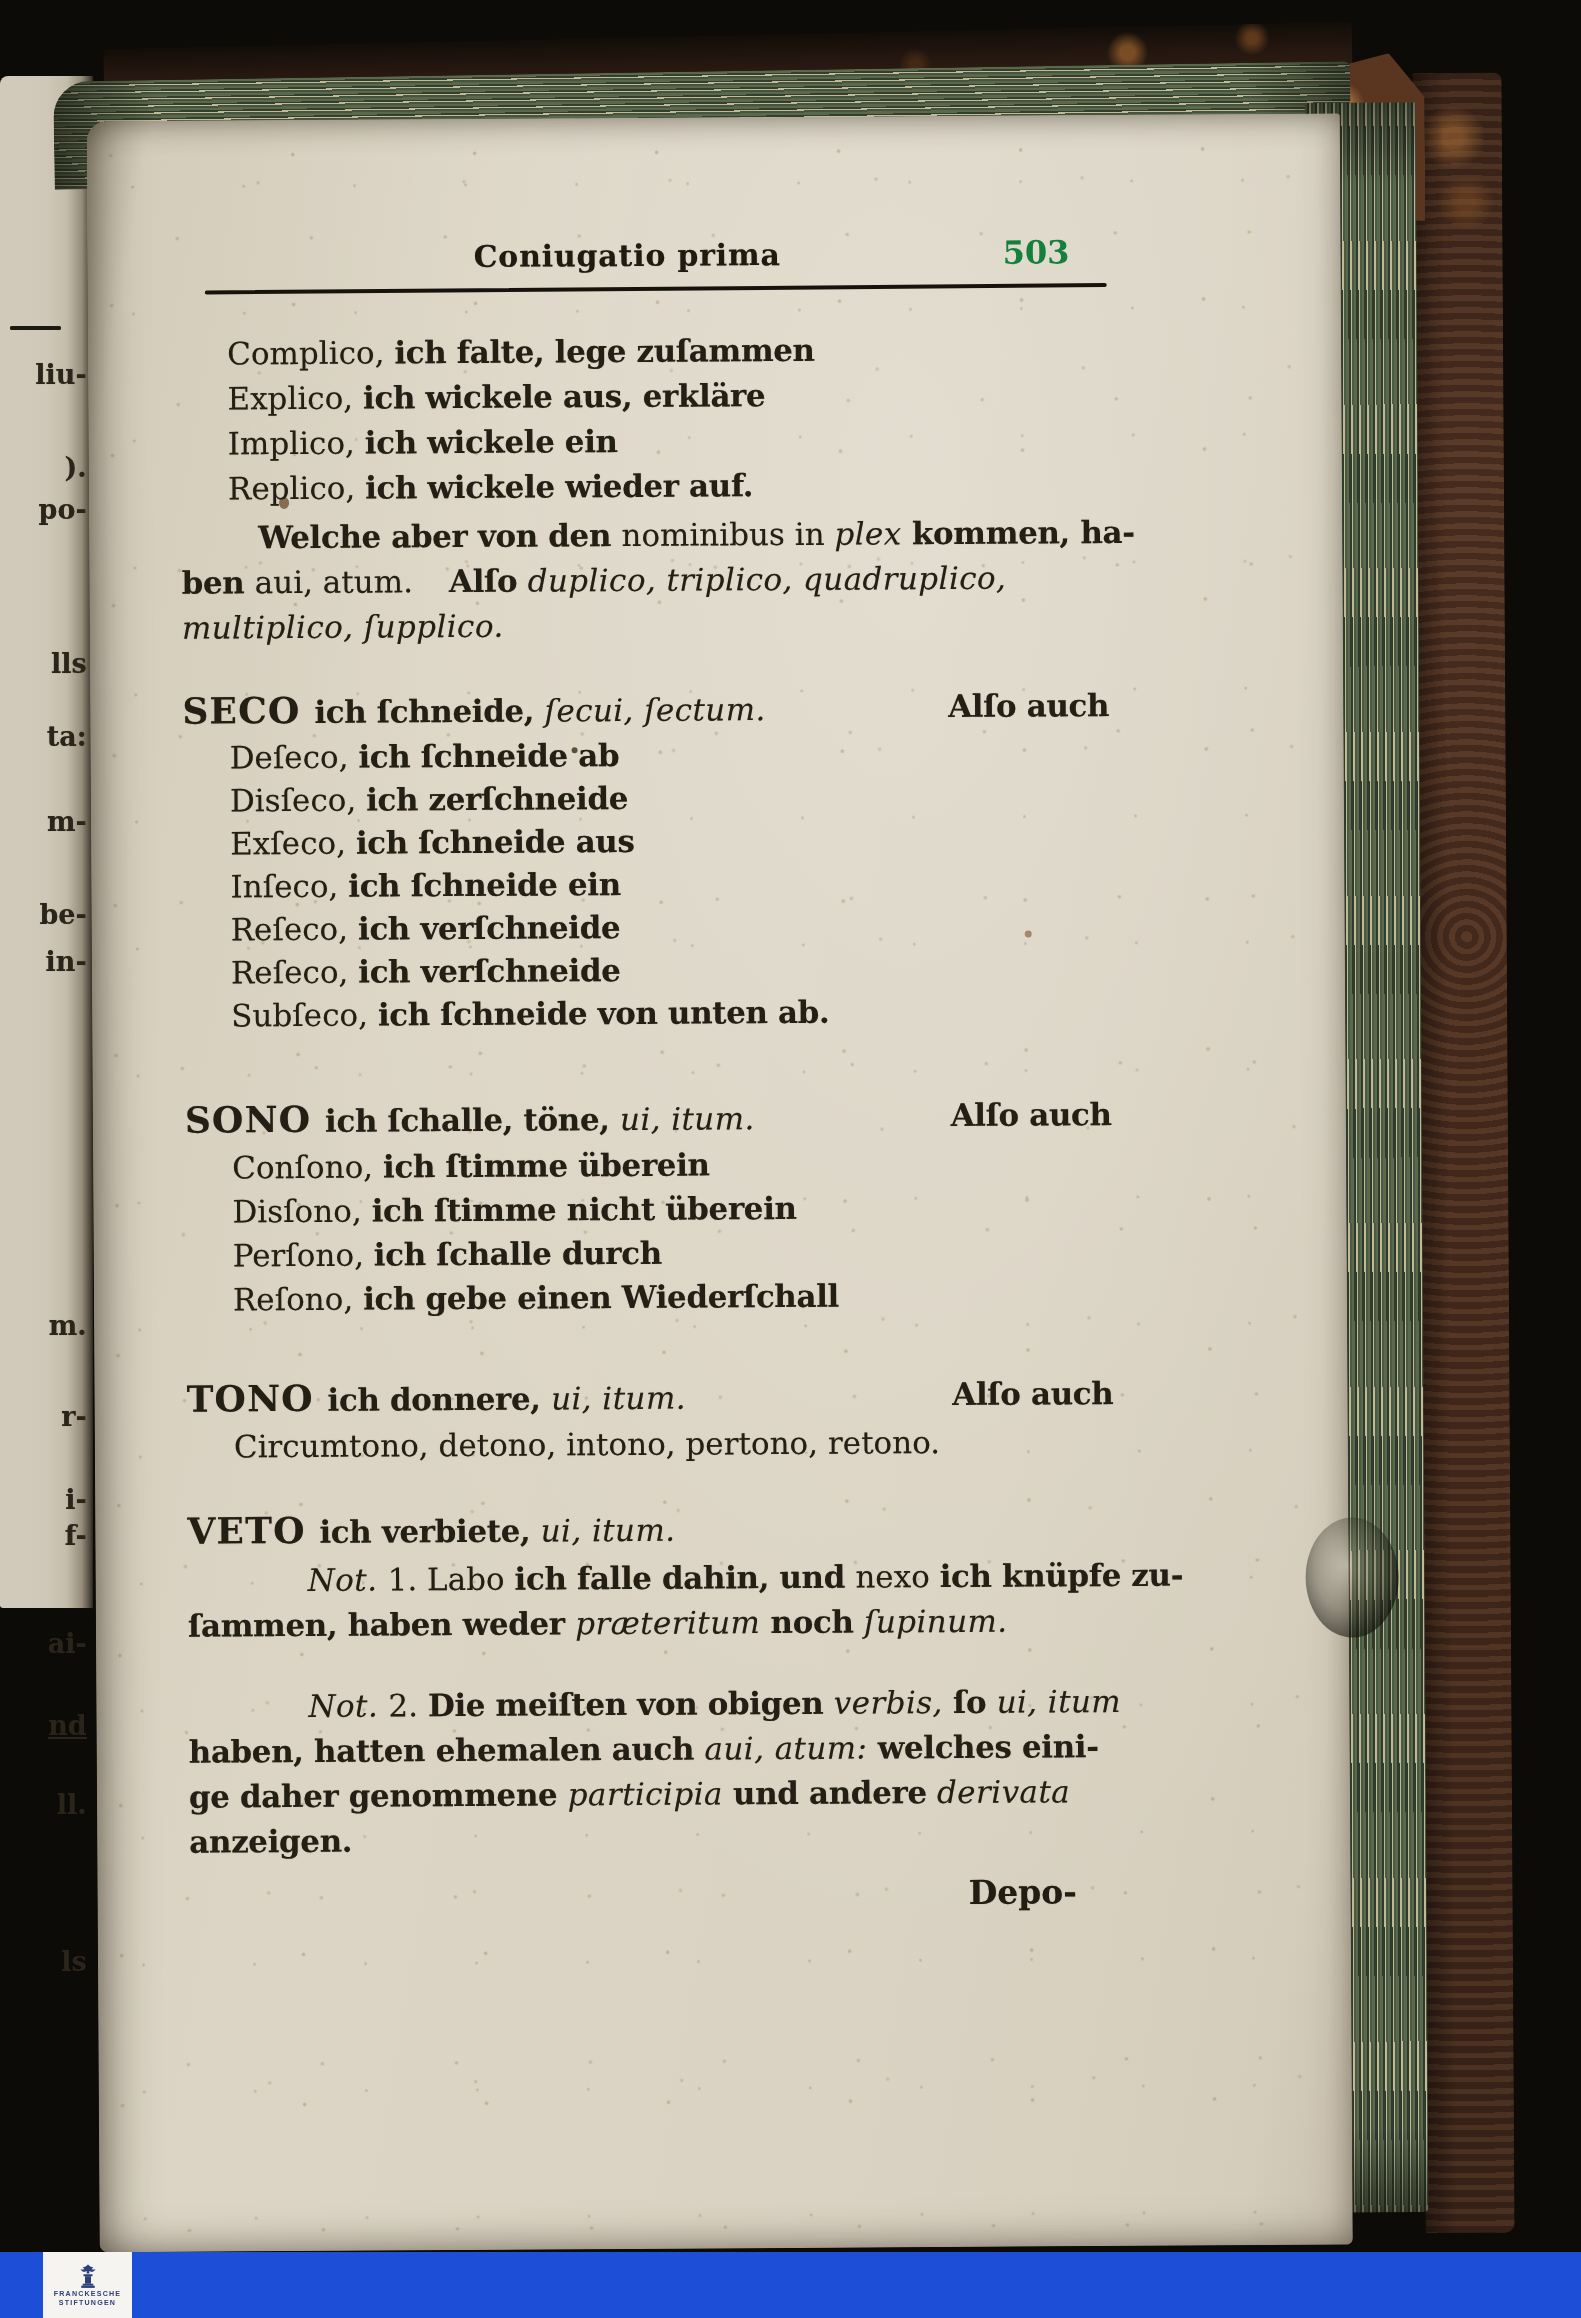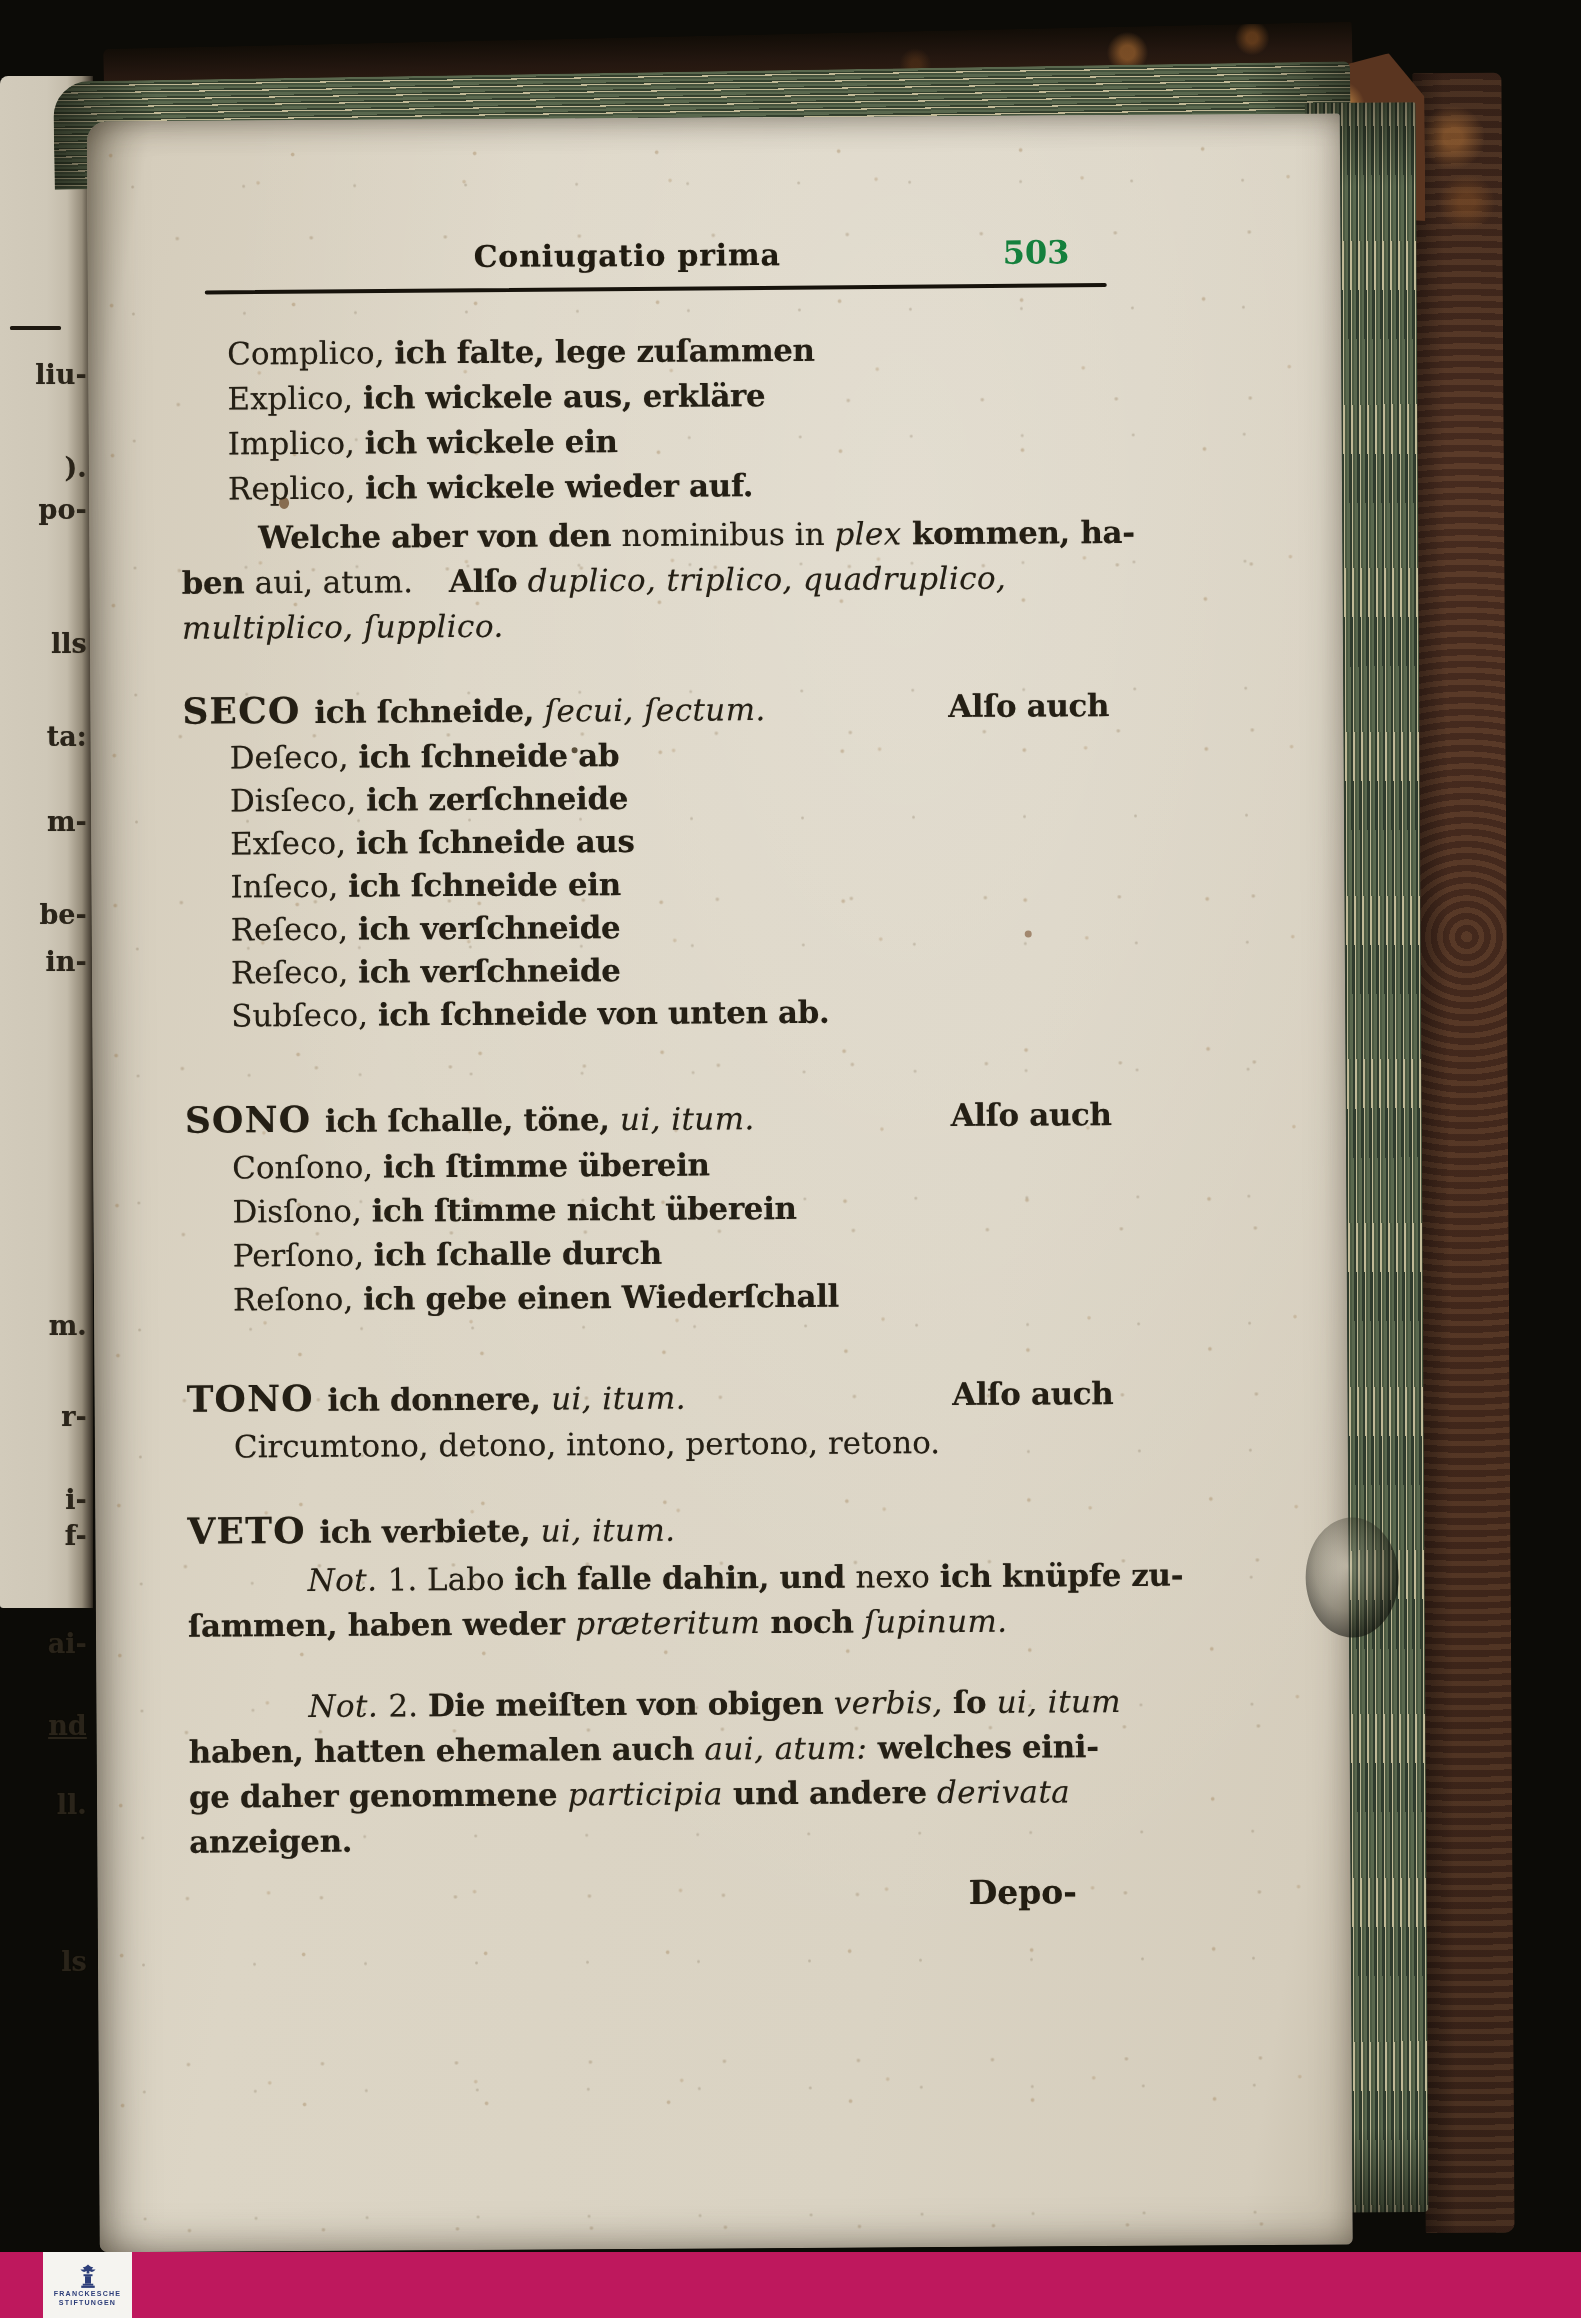--- a/index.html
+++ b/index.html
@@ -114,40 +114,40 @@
   .sec-sono .li{height:44px;line-height:44px;}
   .sec-tono{margin-top:52px;}
   .sec-veto{margin-top:36px;}
   .sec-nota-1{margin-top:1.6px;}
   .sec-nota-2{margin-top:36px;}
 
   #catchword{margin-top:12.7px;margin-left:779px;font-size:33px;font-weight:700;height:40px;line-height:40px;
     color:#221d12;text-shadow:0 0 0.8px rgba(45,35,18,.5);}
 
   
-  #footer-bar{position:absolute;left:0;bottom:0;width:1582px;height:66px;background:#be185d;z-index:10;}
+  #footer-bar{position:absolute;left:0;bottom:0;width:1582px;height:66px;background:#1d4ed8;z-index:10;}
   #logo-box{position:absolute;left:43px;top:0;width:89px;height:66px;background:#f5f4f0;
     display:flex;flex-direction:column;align-items:center;justify-content:center;}
   .logo-text{font-family:"Liberation Sans",sans-serif;font-size:7.1px;font-weight:700;letter-spacing:1.2px;
     color:#2e3f7a;line-height:8.7px;}
   #footer-label{position:absolute;left:144px;top:0;height:66px;line-height:66px;font-size:29px;
     color:#f4f3ed;letter-spacing:0.4px;text-shadow:0 0.8px 0.8px rgba(60,60,60,.5);}
 </style>
 </head>
 <body>
 
 <div id="stage">
 
   <div id="facing-page">
     <div id="fragments">
         <div class="fragment frag-rule" style="top: 250px;"></div>
         <div class="fragment" style="top: 283px;">liu-</div>
         <div class="fragment" style="top: 376px;">).</div>
         <div class="fragment" style="top: 418px;">po-</div>
-        <div class="fragment" style="top: 552px;">lls</div>
+        <div class="fragment" style="top: 572px;">lls</div>
         <div class="fragment" style="top: 645px;">ta:</div>
         <div class="fragment" style="top: 730px;">m-</div>
         <div class="fragment" style="top: 823px;">be-</div>
         <div class="fragment" style="top: 870px;">in-</div>
         <div class="fragment" style="top: 1234px;">m.</div>
         <div class="fragment" style="top: 1325px;">r-</div>
         <div class="fragment" style="top: 1408px;">i-</div>
         <div class="fragment" style="top: 1444px;">f-</div>
         <div class="fragment" style="top: 1552px;">ai-</div>
         <div class="fragment" style="top: 1634px; text-decoration: underline;">nd</div>

